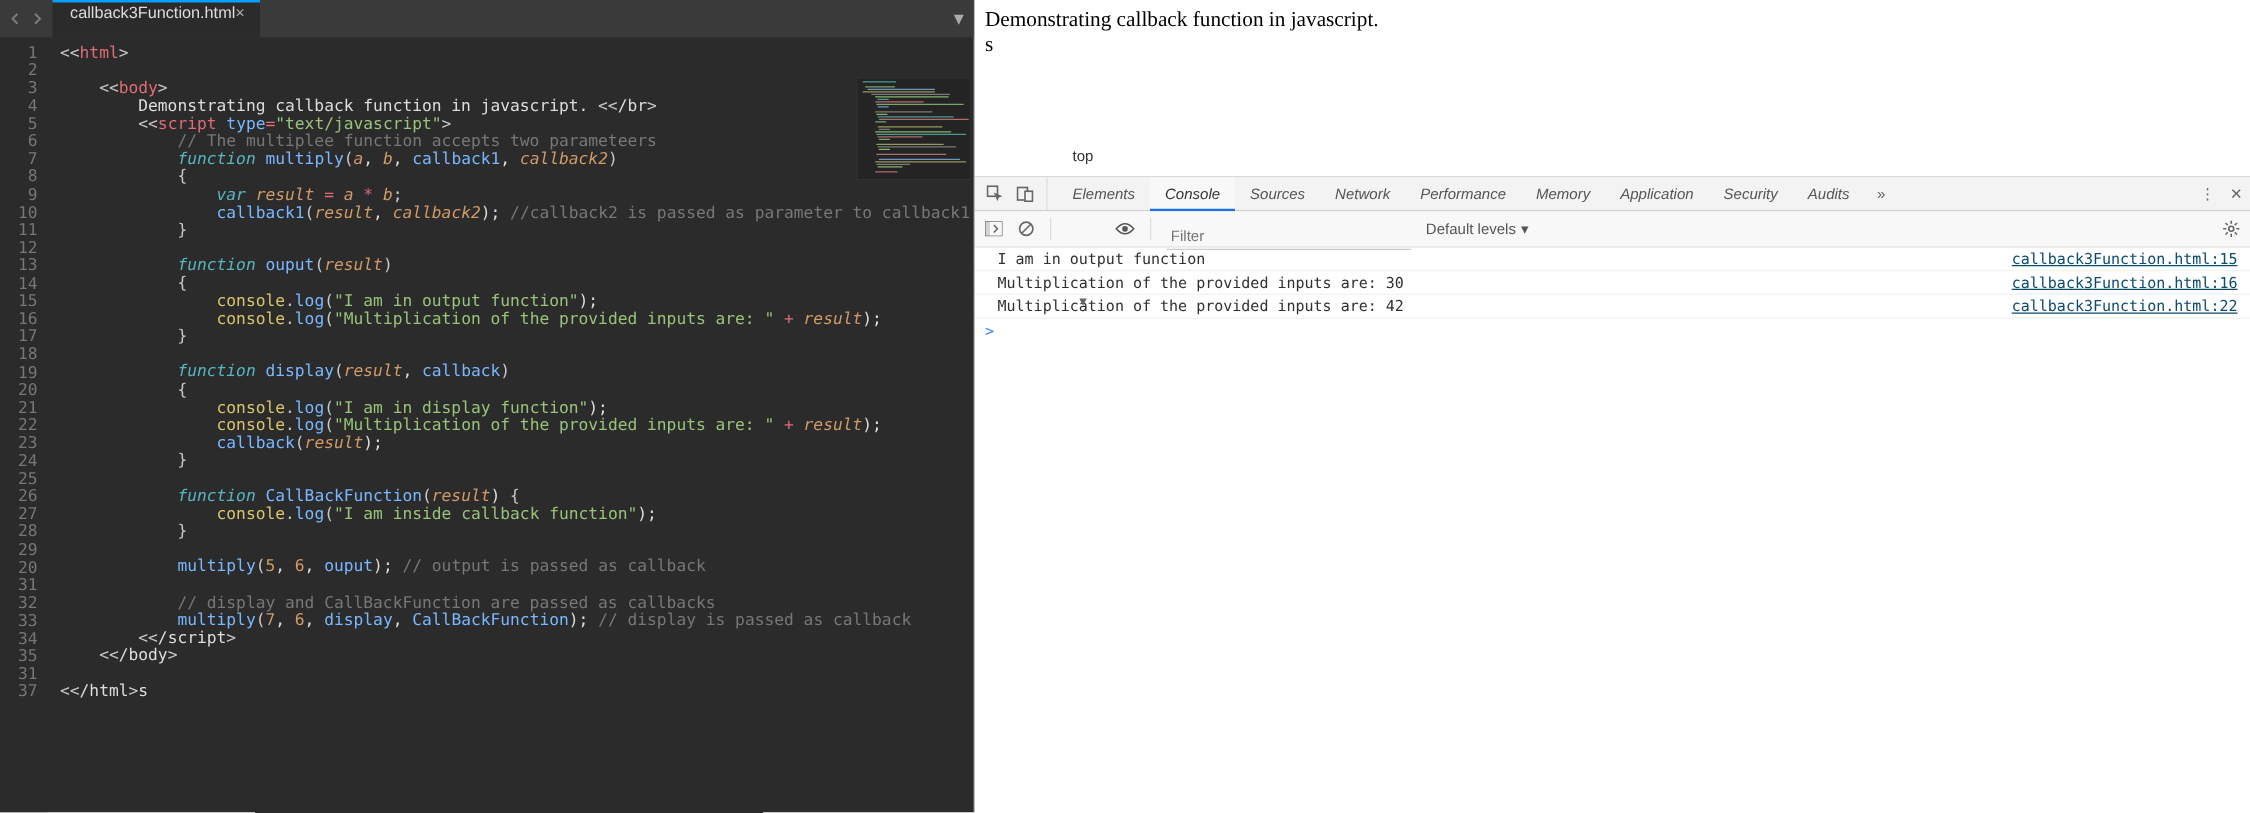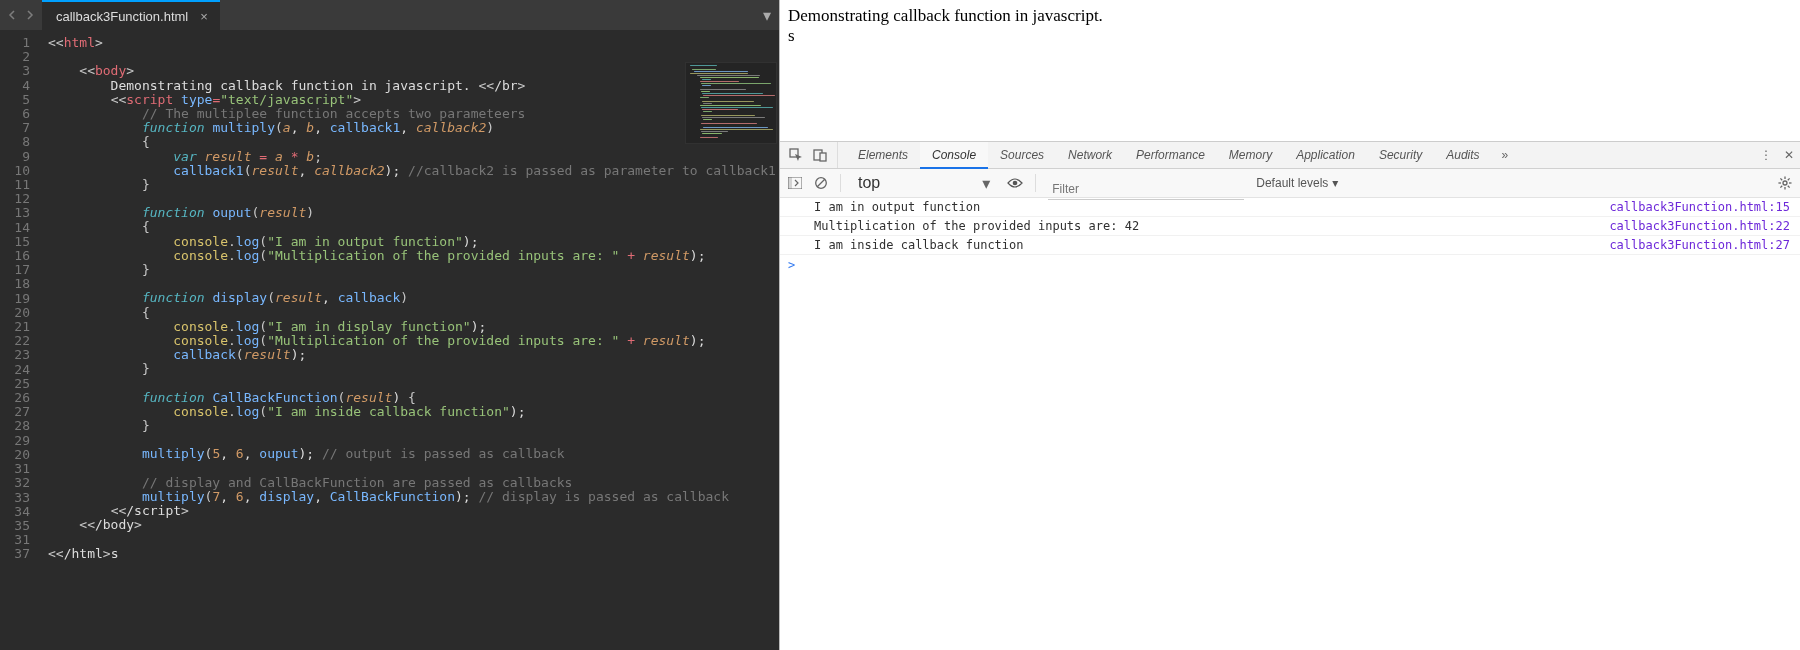--- a/index.html
+++ b/index.html
@@ -40,22 +40,21 @@
     align-items: center;
     justify-content: center;
     gap: 6px;
   }
   .nav-arrows svg { opacity: .6; }
   .editor-tab {
     background: #2b2b2b;
     border-top: 2px solid #00a0ff;
     padding: 0 12px 0 14px;
     display: flex;
-    align-items: center;
-    gap: 12px;
+    align-items: flex-start;
     color: #ddd;
     font-size: 13px;
     white-space: nowrap;
   }
   .editor-tab .close-x {
     color: #aaa;
     font-size: 13px;
   }
   .tabbar-dropdown {
     position: absolute;
@@ -193,23 +192,24 @@
     padding: 0 8px;
     border-bottom:1px solid #e3e3e3;
     background:#f8f8f8;
     position: relative;
   }
   .dt-context {
     display:flex;
     align-items:center;
     gap:6px;
     color:#333;
-    font-size:16px;
+    font-size:12px;
     border:1px solid transparent;
     padding:2px 4px;
+    flex-direction:column;
   }
   .dt-filter {
     flex: 0 0 188px;
     height: 20px;
     border: none;
     border-bottom: 1px solid #ccc;
     background: transparent;
     font-size: 12px;
     padding: 0 4px;
     color:#555;
@@ -235,26 +235,27 @@
     font-family: Menlo, Consolas, monospace;
     font-size: 12px;
     color:#303030;
     background:#fff;
     overflow:auto;
   }
   .dt-row {
     display:flex;
     justify-content:space-between;
     align-items:flex-start;
-    padding: 2px 10px 2px 34px;
+    padding: 2px 10px 2px 18px;
     border-bottom:1px solid #f1f1f1;
   }
   .dt-row .msg { white-space: pre; }
   .dt-row .src {
-    color:#6d28d9;
+    color:#0c4a6e;
+    text-decoration: underline;
     white-space: nowrap;
     padding-left: 20px;
   }
   .dt-prompt {
     padding: 3px 8px;
     color:#367cf1;
     font-family: Menlo, Consolas, monospace;
   }
   .ico { display:inline-flex; align-items:center; justify-content:center; }
 </style>
@@ -447,24 +448,24 @@
           </span>
         </div>
       </div>
 
       <div class="dt-console" id="dt-console">
           <div class="dt-row">
             <span class="msg">I am in output function</span>
             <span class="src">callback3Function.html:15</span>
           </div>
           <div class="dt-row">
+            <span class="msg">Multiplication of the provided inputs are: 30</span>
+            <span class="src">callback3Function.html:16</span>
+          </div>
+          <div class="dt-row">
             <span class="msg">Multiplication of the provided inputs are: 42</span>
             <span class="src">callback3Function.html:22</span>
           </div>
-          <div class="dt-row">
-            <span class="msg">I am inside callback function</span>
-            <span class="src">callback3Function.html:27</span>
-          </div>
           <div class="dt-prompt">&gt;</div>
         </div>
     </div>
   </div>
 </div>
 
 </body></html>

